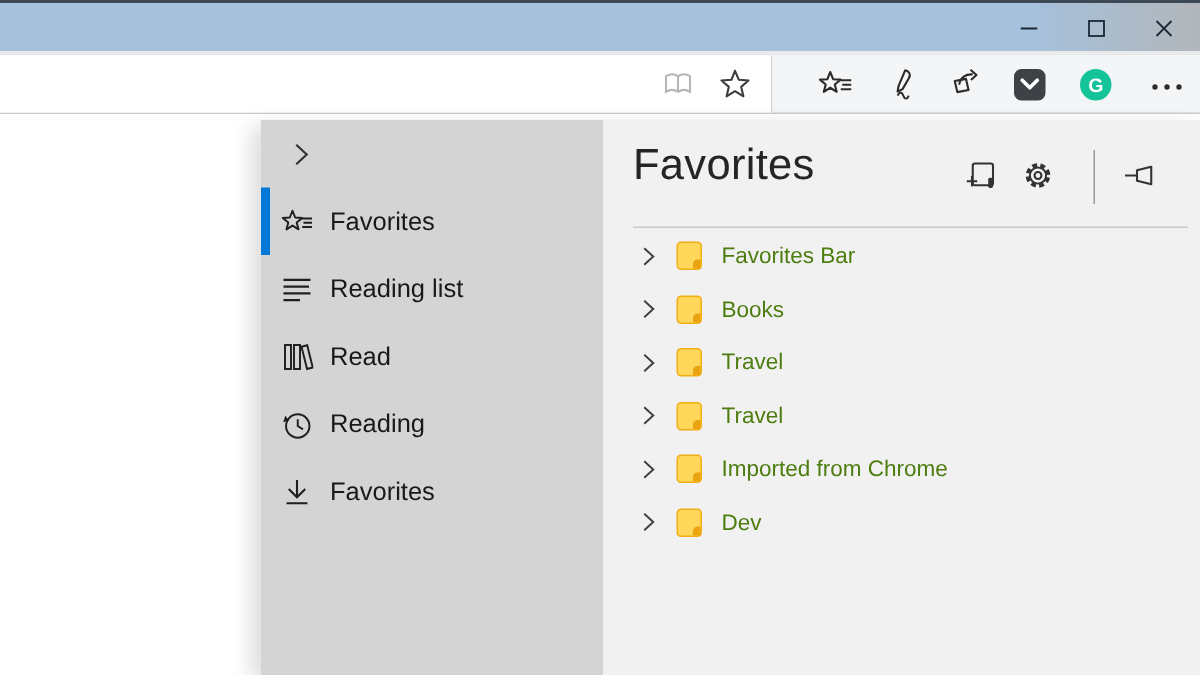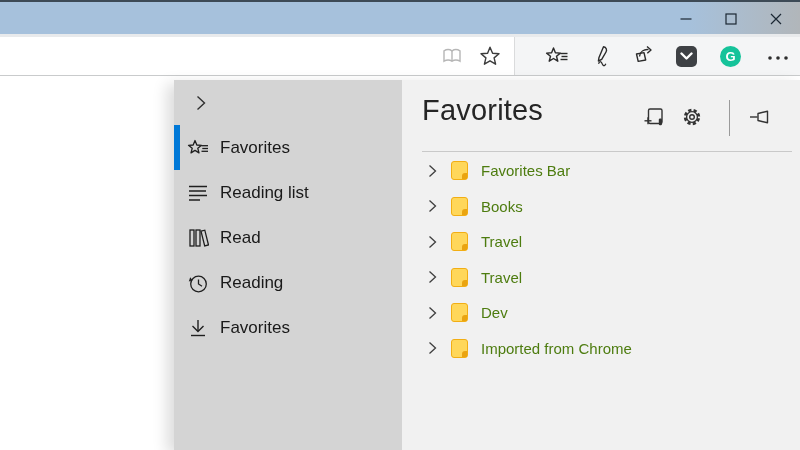--- a/index.html
+++ b/index.html
@@ -301,28 +301,28 @@
         <span class="flabel">Travel</span>
       </div>
 
       <div class="folder-row">
         <span class="fchev">
           <svg width="13" height="14" viewBox="0 0 13 14">
               <path d="M3.5 1.5 L9.5 7 L3.5 12.5" fill="none" stroke="#3f3f3f" stroke-width="1.3"></path>
             </svg>
         </span>
         <span class="folder-ic"></span>
+        <span class="flabel">Imported from Chrome</span>
+      </div>
+
+      <div class="folder-row">
+        <span class="fchev">
+          <svg width="13" height="14" viewBox="0 0 13 14">
+              <path d="M3.5 1.5 L9.5 7 L3.5 12.5" fill="none" stroke="#3f3f3f" stroke-width="1.3"></path>
+            </svg>
+        </span>
+        <span class="folder-ic"></span>
         <span class="flabel">Dev</span>
       </div>
 
-      <div class="folder-row">
-        <span class="fchev">
-          <svg width="13" height="14" viewBox="0 0 13 14">
-              <path d="M3.5 1.5 L9.5 7 L3.5 12.5" fill="none" stroke="#3f3f3f" stroke-width="1.3"></path>
-            </svg>
-        </span>
-        <span class="folder-ic"></span>
-        <span class="flabel">Imported from Chrome</span>
-      </div>
-
     </div>
   </div>
 </div>
 
 </body></html>

